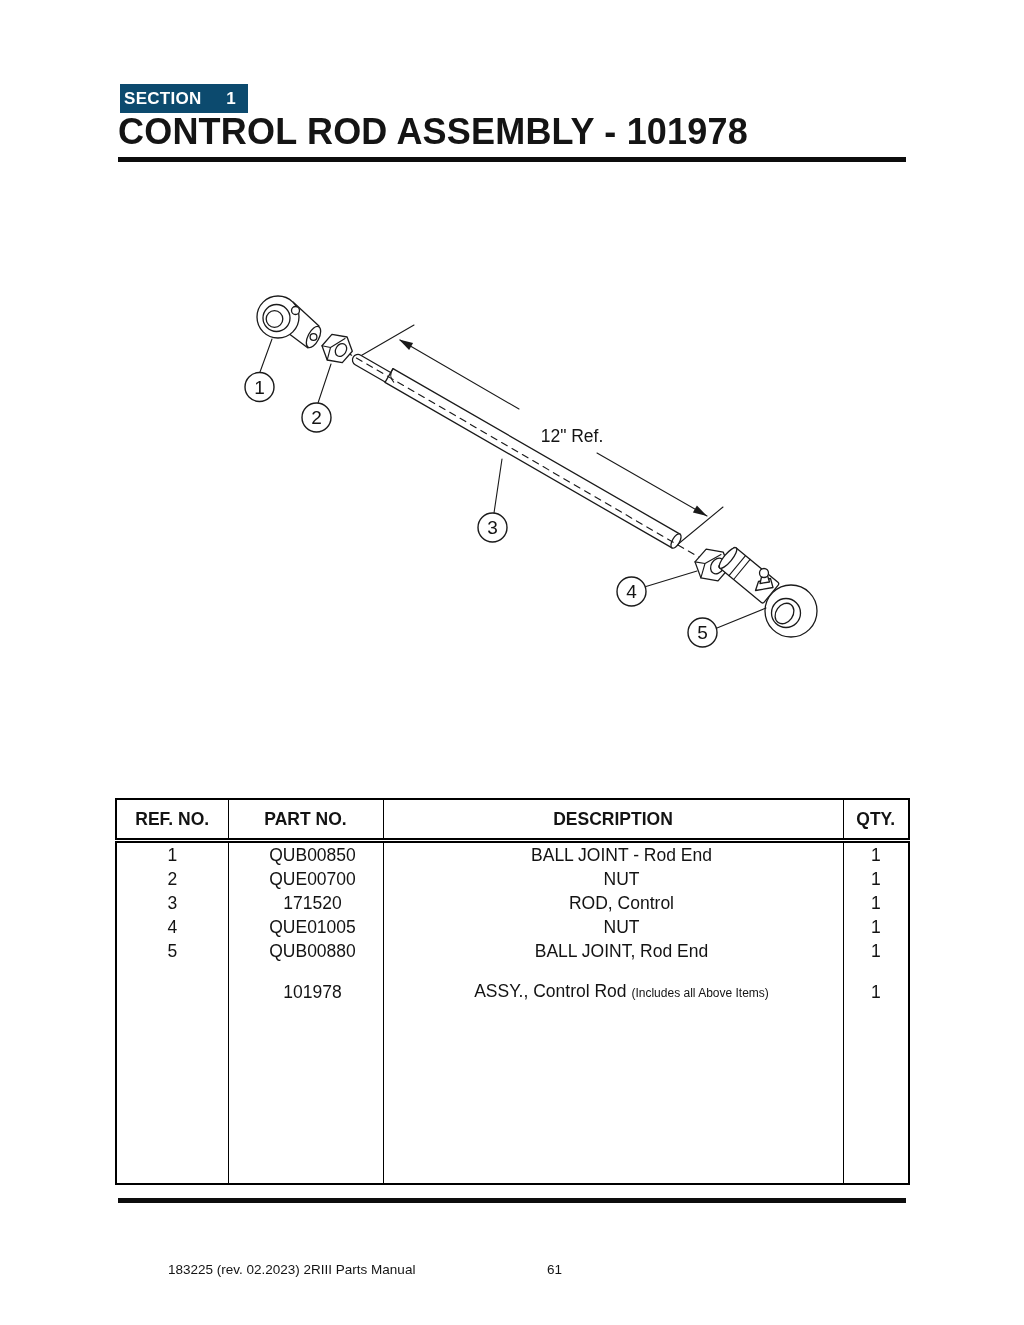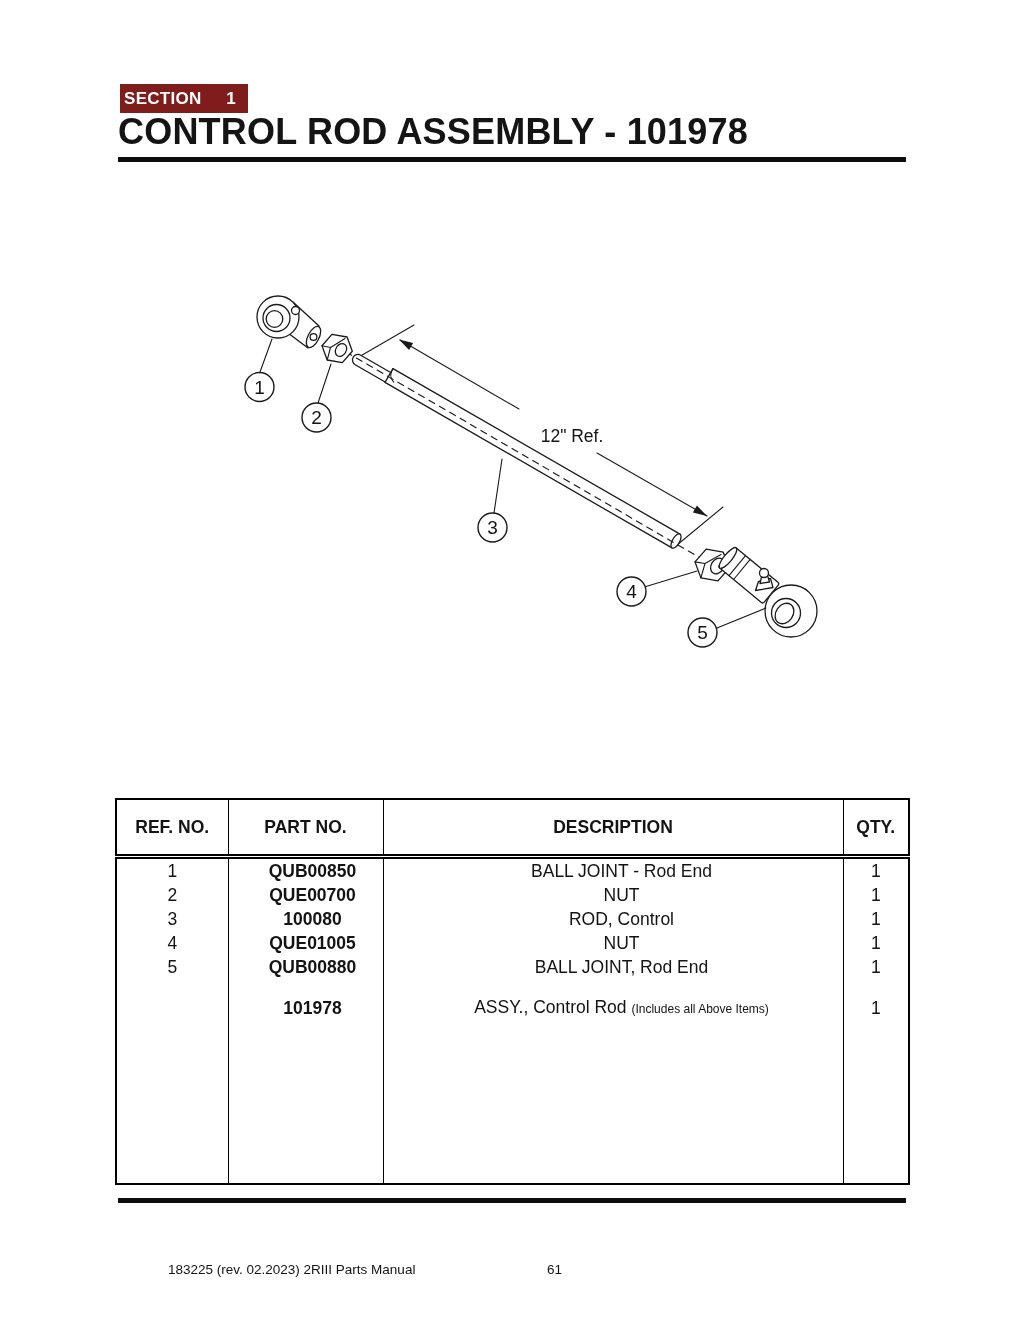--- a/index.html
+++ b/index.html
@@ -3,46 +3,46 @@
 <meta charset="utf-8">
 <style>
   html,body{margin:0;padding:0;background:#e8e8e8;}
   .page{
     position:relative;width:1024px;height:1325px;background:#ffffff;
     font-family:"Liberation Sans", sans-serif;color:#141414;overflow:hidden;
     margin:0 auto;
   }
   .section-badge{
     position:absolute;left:120px;top:84px;width:128px;height:29px;
-    background:#7f1d1d;color:#fff;font-weight:bold;font-size:17px;
+    background:#0c4a6e;color:#fff;font-weight:bold;font-size:17px;
     display:flex;align-items:center;justify-content:space-between;
     padding:0 12px 0 4px;box-sizing:border-box;letter-spacing:.3px;
   }
   .page-title{
     position:absolute;left:118px;top:111px;font-size:36px;font-weight:bold;
     letter-spacing:.2px;white-space:nowrap;
   }
   .rule{position:absolute;left:118px;width:788px;height:5px;background:#0d0d0d;}
   .rule-top{top:157px;}
   .rule-bottom{top:1198px;}
   svg.diagram{position:absolute;left:0;top:0;}
 
   table.parts-table{
     position:absolute;left:115px;top:798px;width:793px;height:387px;
     border-collapse:collapse;table-layout:fixed;
     border:2.5px solid #000;font-size:17.5px;color:#131313;
   }
   .parts-table th{
     border-bottom:5px double #000;height:30px;font-size:17.5px;
-    font-weight:bold;text-align:center;padding:12px;
+    font-weight:bold;text-align:center;padding:4px;
   }
   .parts-table th + th, .parts-table td + td{border-left:1.6px solid #000;text-align:center;}
   .parts-table td{padding:0;height:24px;vertical-align:middle;line-height:24px;}
   .parts-table .c{text-align:center;}
-  .parts-table .part-cell{padding-left:14px;font-weight:bold;}
+  .parts-table .part-cell{padding-left:14px;}
   .parts-table .desc-cell{padding-left:17px;}
   .parts-table tr.spacer td{height:16px;}
   .parts-table tr.filler td{height:auto;}
   .desc-note{font-size:12px;}
   .footer-line{position:absolute;top:1262px;left:0;width:1024px;height:20px;font-size:13.5px;margin-left:46px;}
   .footer-doc{position:absolute;left:122px;top:0;}
   .footer-page{position:absolute;left:501px;top:0;}
 </style>
 </head>
 <body>
@@ -172,21 +172,21 @@
         <td class="c">1</td>
       </tr>
       <tr>
         <td class="c">2</td>
         <td class="part-cell">QUE00700</td>
         <td class="desc-cell">NUT</td>
         <td class="c">1</td>
       </tr>
       <tr>
         <td class="c">3</td>
-        <td class="part-cell">100080</td>
+        <td class="part-cell">171520</td>
         <td class="desc-cell">ROD, Control</td>
         <td class="c">1</td>
       </tr>
       <tr>
         <td class="c">4</td>
         <td class="part-cell">QUE01005</td>
         <td class="desc-cell">NUT</td>
         <td class="c">1</td>
       </tr>
       <tr>

